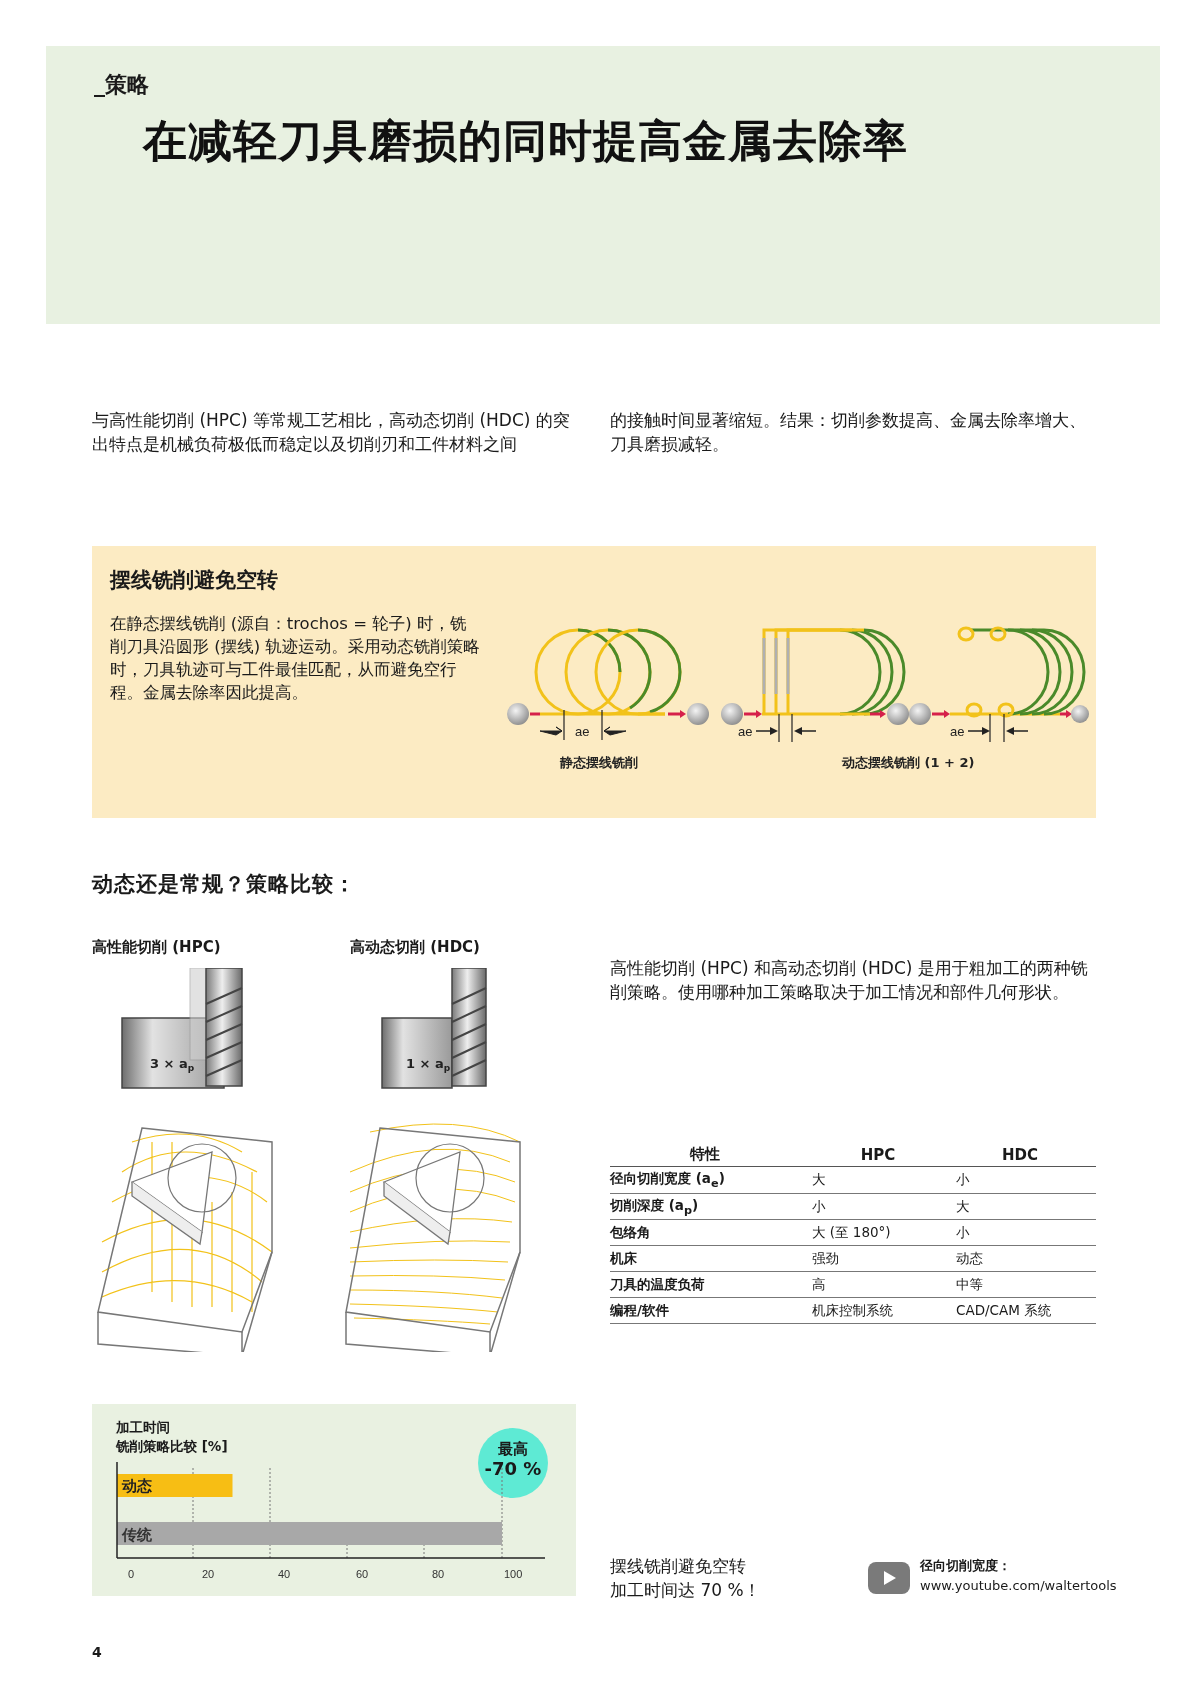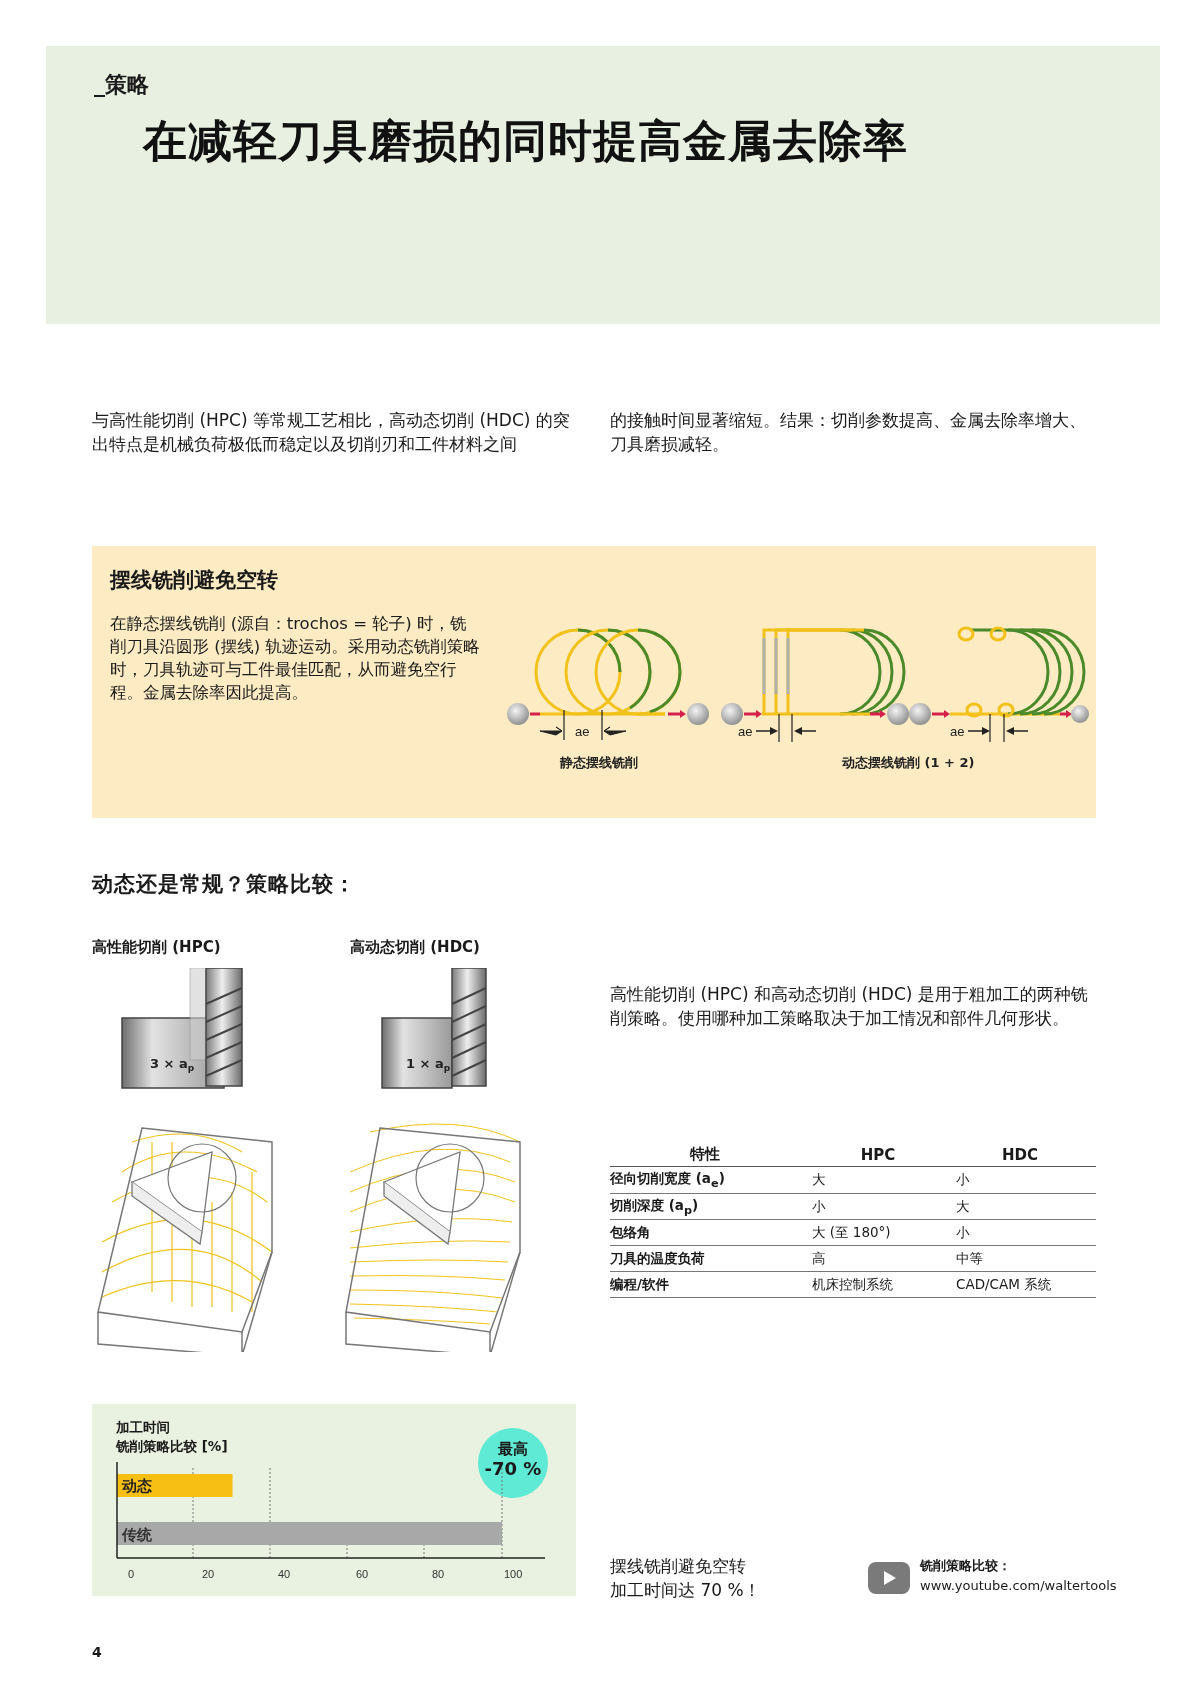--- a/index.html
+++ b/index.html
@@ -16,21 +16,21 @@
   .intro.right { left: 610px; width: 490px; }
 
   .panel { left: 92px; top: 546px; width: 1004px; height: 272px; background: #fcebc3; }
   .panel-title { left: 110px; top: 566px; font-size: 21px; font-weight: bold; }
   .panel-body { left: 110px; top: 612px; width: 370px; font-size: 16.5px; line-height: 23px; }
   .diagram { left: 500px; top: 610px; width: 590px; height: 180px; }
 
   .h2 { left: 92px; top: 870px; font-size: 21px; font-weight: bold; letter-spacing: 1px; }
   .sub { font-size: 15px; font-weight: bold; top: 938px; }
 
-  .desc { left: 610px; top: 982px; width: 490px; font-size: 17px; line-height: 24px; }
+  .desc { left: 610px; top: 956px; width: 490px; font-size: 17px; line-height: 24px; }
 
   table.cmp { position: absolute; left: 610px; top: 1142px; width: 486px; border-collapse: collapse; font-size: 13.5px; }
   table.cmp th { text-align: center; font-weight: bold; font-size: 15px; padding: 3px 12px 2px 0; border-bottom: 1.5px solid #555; }
   table.cmp td { padding: 3px 0 3px 0; border-bottom: 1.2px solid #777; height: 26px; }
   table.cmp td.c0 { width: 202px; font-weight: bold; }
   table.cmp td.c1 { width: 144px; }
 
   .chartbox { left: 92px; top: 1404px; width: 484px; height: 192px; background: #e9f1e1; }
   .chart-title { left: 116px; top: 1418px; font-size: 13.5px; font-weight: bold; line-height: 19px; }
   .badge { left: 478px; top: 1428px; width: 70px; height: 70px; border-radius: 50%; background: #5eead4; text-align: center; font-weight: bold; color: #1a1a1a; }
@@ -216,20 +216,25 @@
         <td class="c0"><span>切削深度 (a</span><sub>p</sub>)</td>
         <td class="c1">小</td>
         <td>大</td>
       </tr>
     <tr>
         <td class="c0">包络角</td>
         <td class="c1">大 (至 180°)</td>
         <td>小</td>
       </tr>
     <tr>
+        <td class="c0">机床</td>
+        <td class="c1">强劲</td>
+        <td>动态</td>
+      </tr>
+    <tr>
         <td class="c0">刀具的温度负荷</td>
         <td class="c1">高</td>
         <td>中等</td>
       </tr>
     <tr>
         <td class="c0">编程/软件</td>
         <td class="c1">机床控制系统</td>
         <td>CAD/CAM 系统</td>
       </tr>
   </tbody>
@@ -269,17 +274,17 @@
 </svg>
 
 <div class="abs bottom-note">
   <div>摆线铣削避免空转</div>
   <div>加工时间达 70 %！</div>
 </div>
 <div class="abs yt">
     <div class="yt-tri"></div>
   </div>
 <div class="abs yt-text">
-  <div class="t1">铣削策略比较：</div>
+  <div class="t1">径向切削宽度：</div>
   <div>www.youtube.com/waltertools</div>
 </div>
 
 <div class="abs pagenum">4</div>
 
 </body></html>

